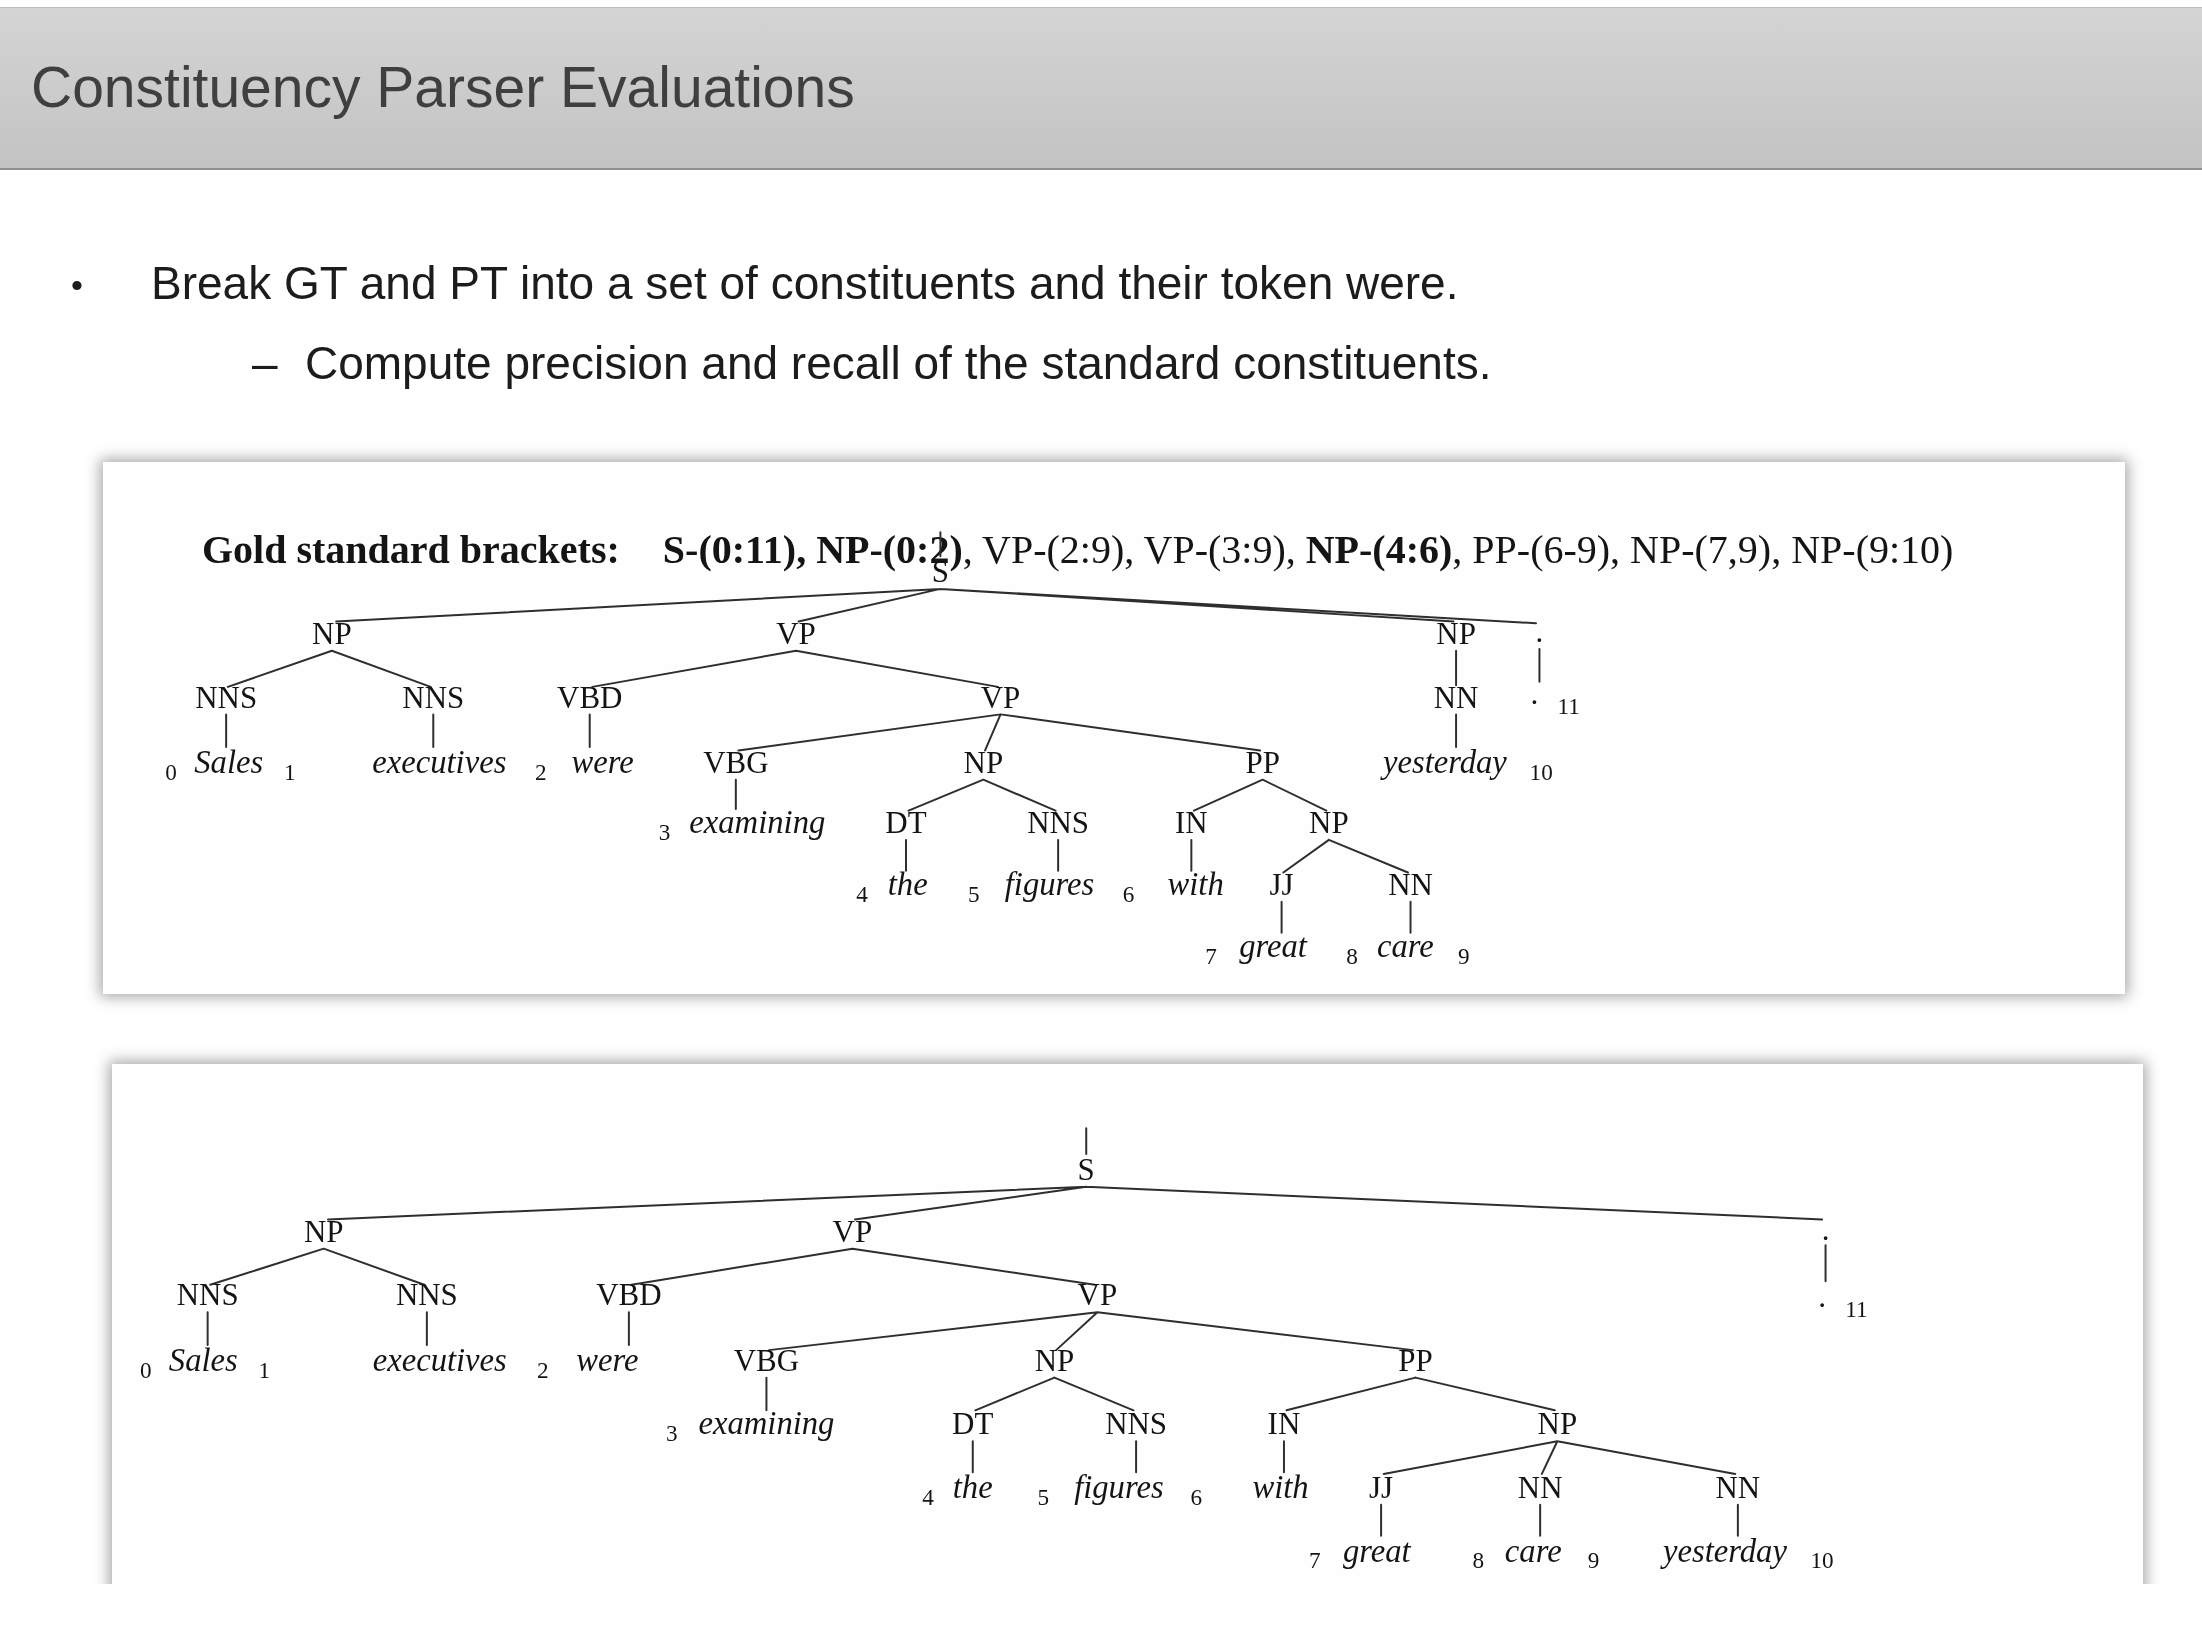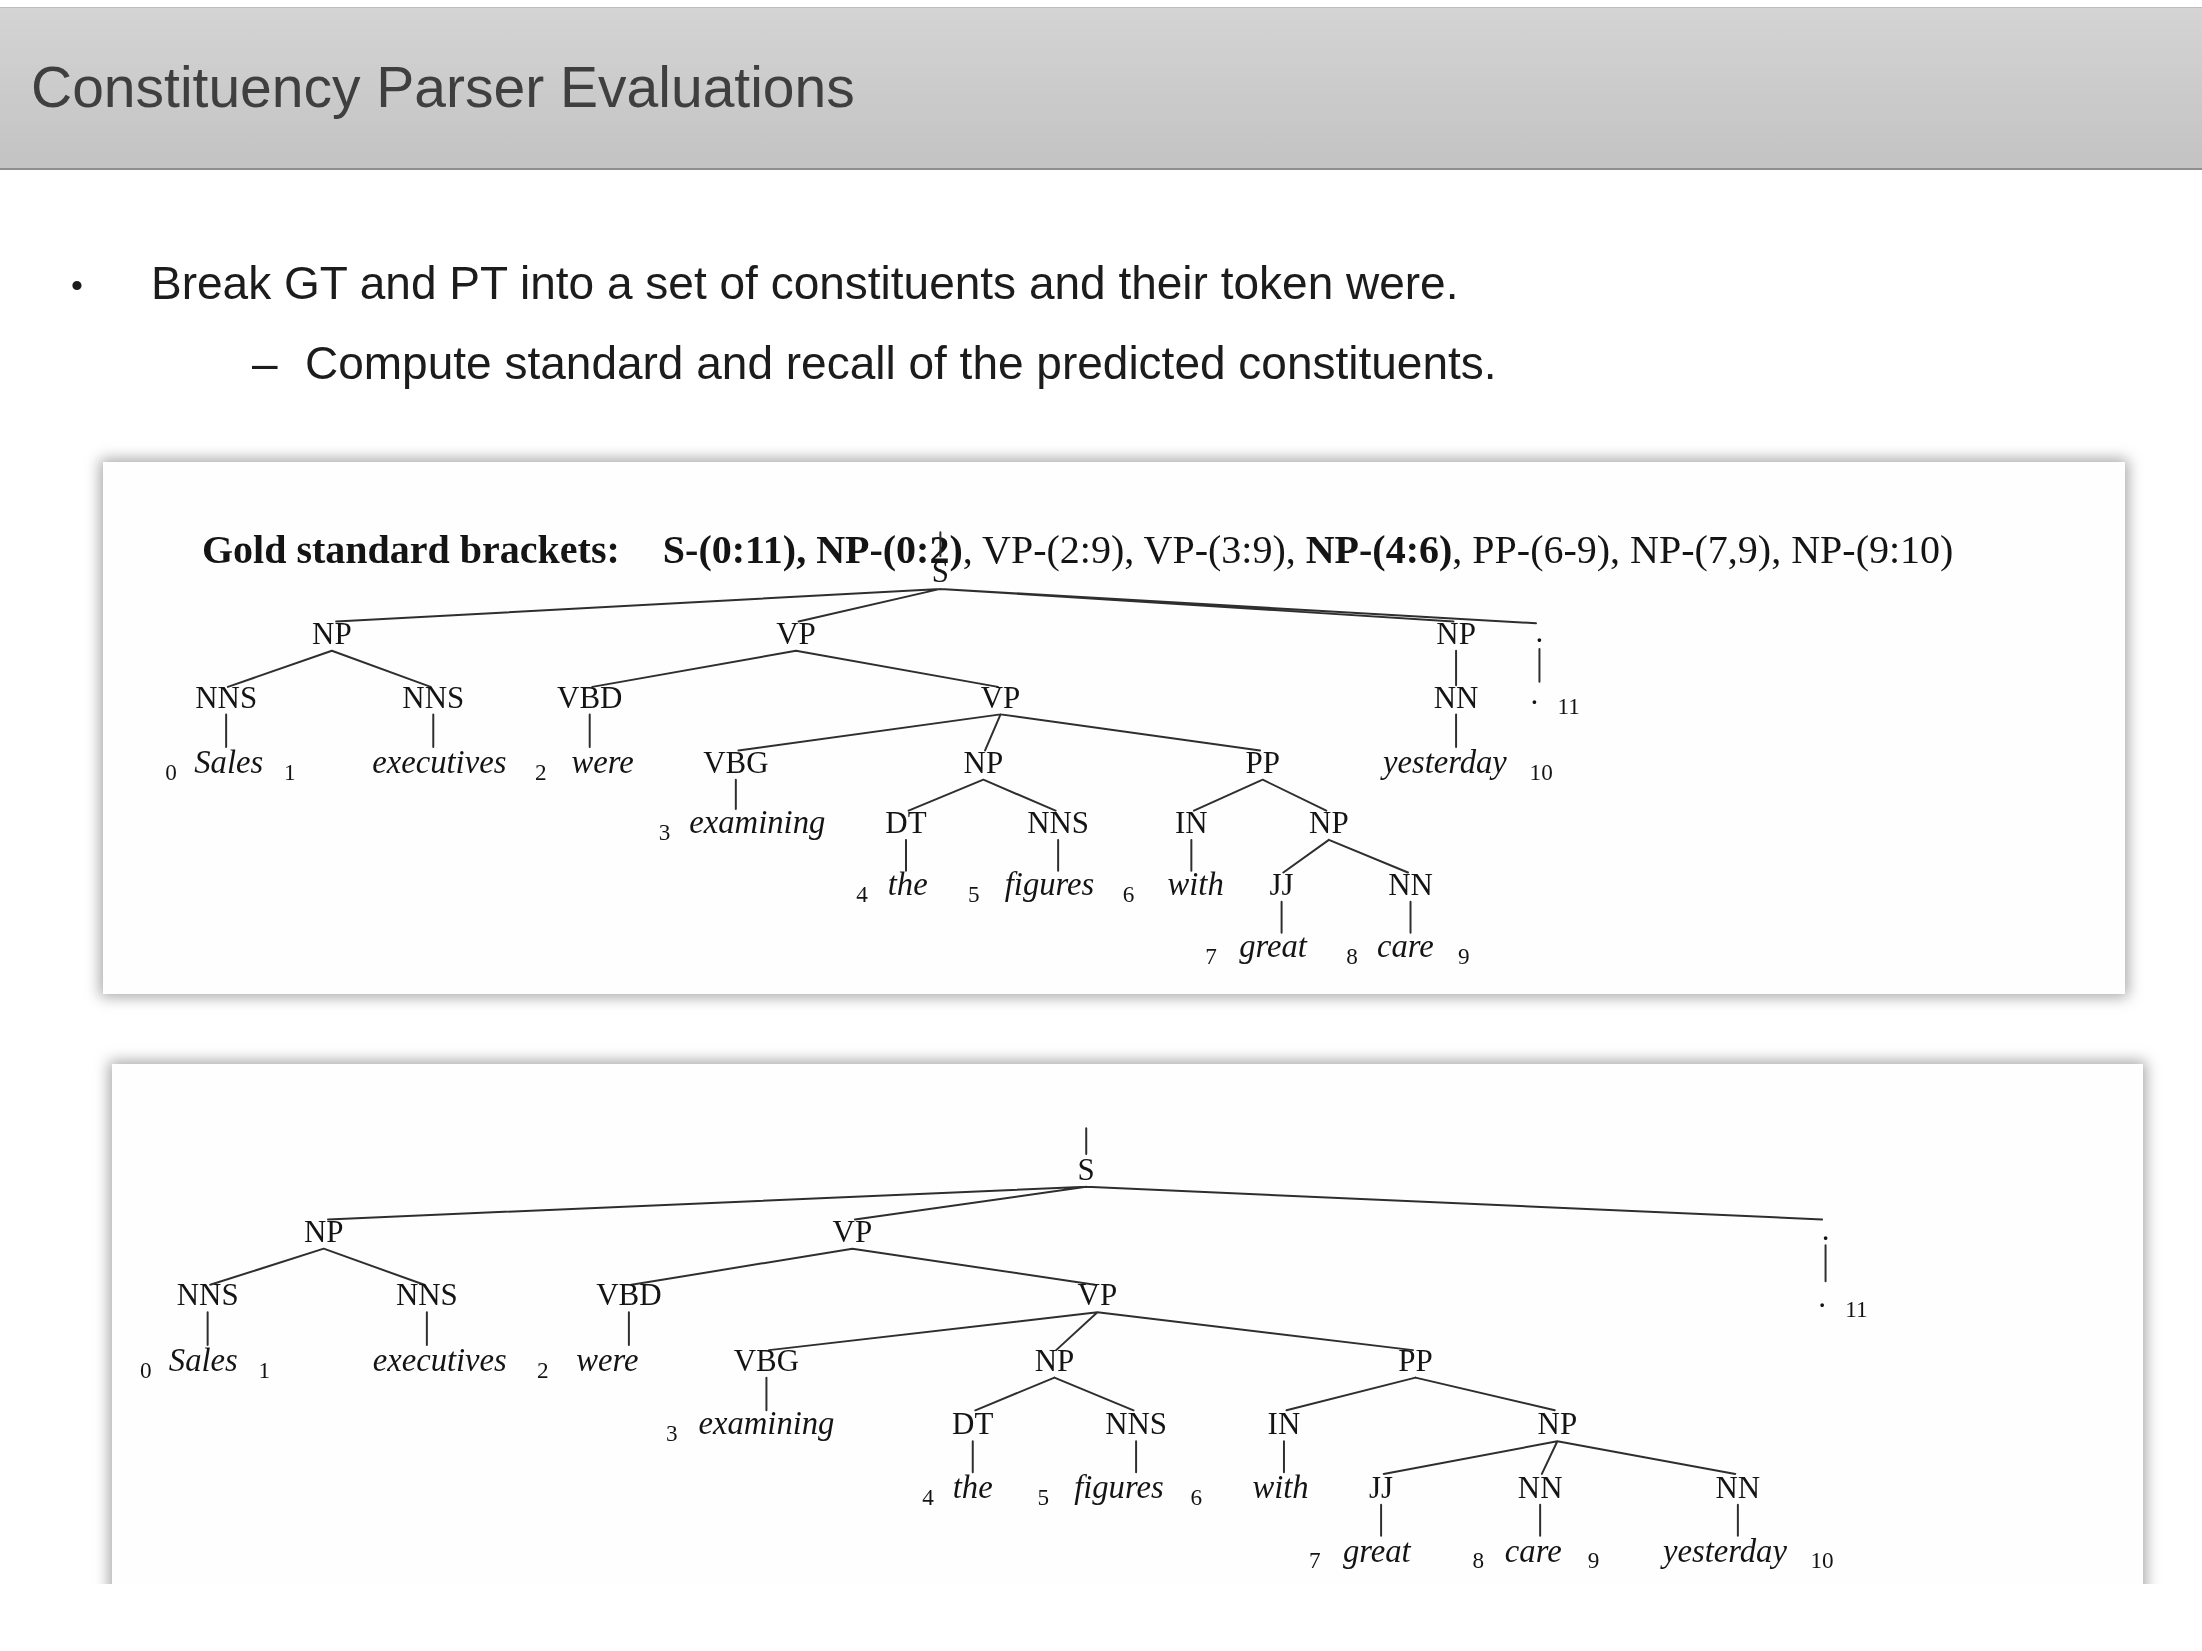--- a/index.html
+++ b/index.html
@@ -53,21 +53,21 @@
     <h1>Constituency Parser Evaluations</h1>
   </header>
 
   <div class="bullets">
     <div class="bullet-line">
       <span class="marker">•</span>
       <span>Break GT and PT into a set of constituents and their token were.</span>
     </div>
     <div class="sub-line">
       <span class="marker">–</span>
-      <span>Compute standard and recall of the predicted constituents.</span>
+      <span>Compute precision and recall of the standard constituents.</span>
     </div>
   </div>
 
   <figure class="treebox gold">
     <div class="brackets-line">
       <span class="blabel">Gold standard brackets:</span><span class="bold">S-(0:11), NP-(0:2)</span><span>, VP-(2:9), VP-(3:9), </span><span class="bold">NP-(4:6)</span><span>, PP-(6-9), NP-(7,9), NP-(9:10)</span>
     </div>
     <svg class="tree-svg" width="2022" height="471" viewBox="120 605 2350 548">
       <path class="edges" d="
         M1093 618 L1093 646 M1093 684 L390 722 M1093 684 L928 722 M1093 684 L1690 722 M1093 684 L1786 724

